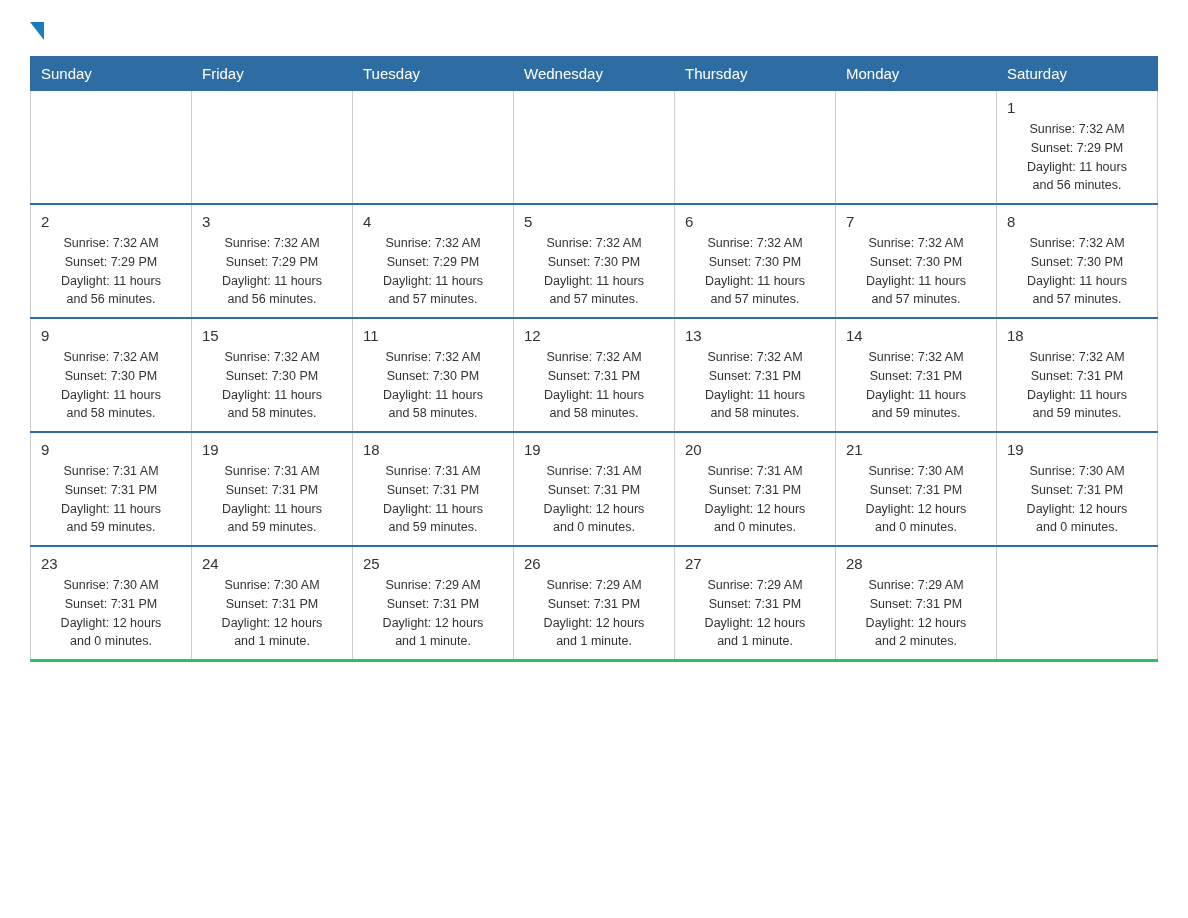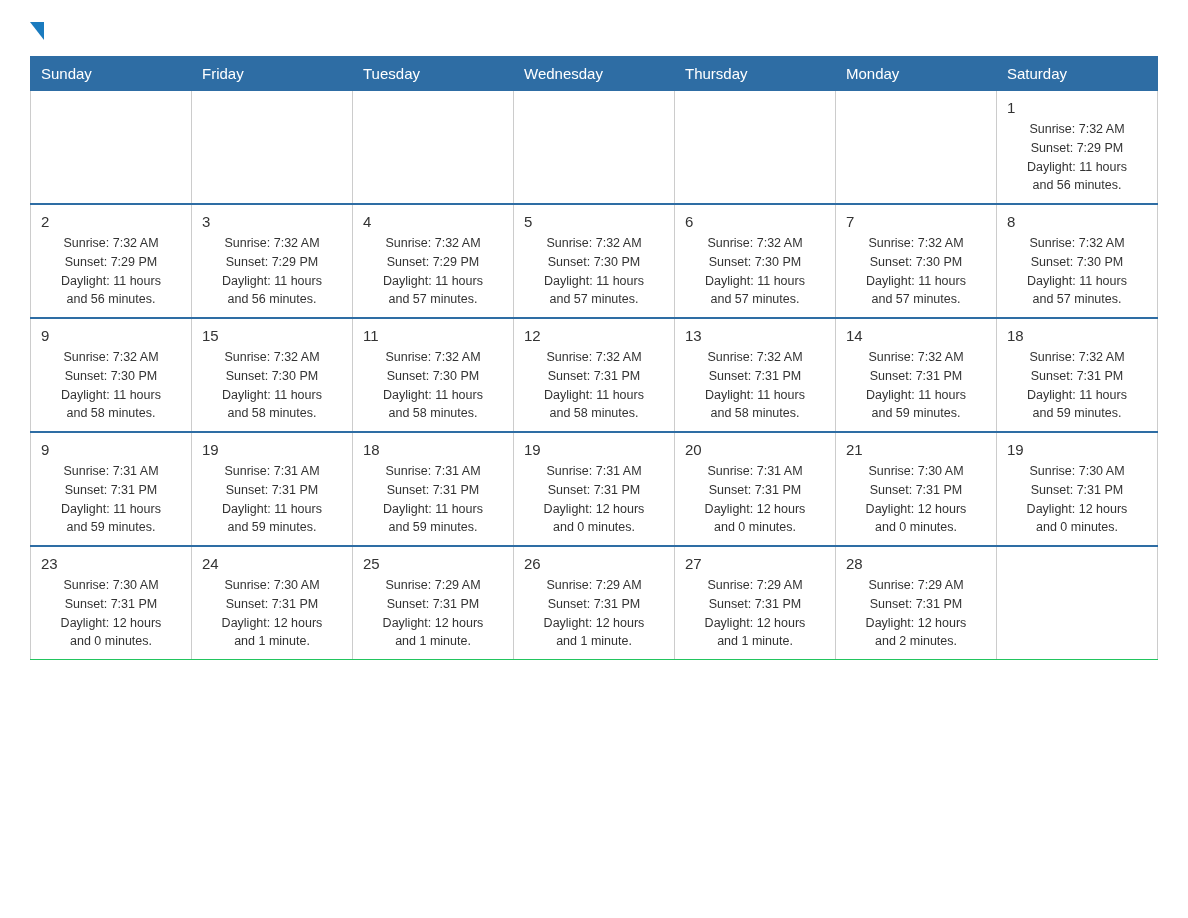--- a/index.html
+++ b/index.html
@@ -63,21 +63,21 @@
       width: calc(100% / 7);
       min-height: 100px;
       font-size: 13px;
       color: #333;
       background: #fff;
     }
     .calendar tr td {
       border-bottom: 2px solid #2e6da4;
     }
     .calendar tr:last-child td {
-      border-bottom: 1px solid #22c55e;
+      border-bottom: 3px solid #22c55e;
       margin-left: 13px;
     }
     .day-number {
       font-size: 15px;
       font-weight: normal;
       display: block;
       margin-bottom: 4px;
     }
     .day-info {
       font-size: 12.5px;

